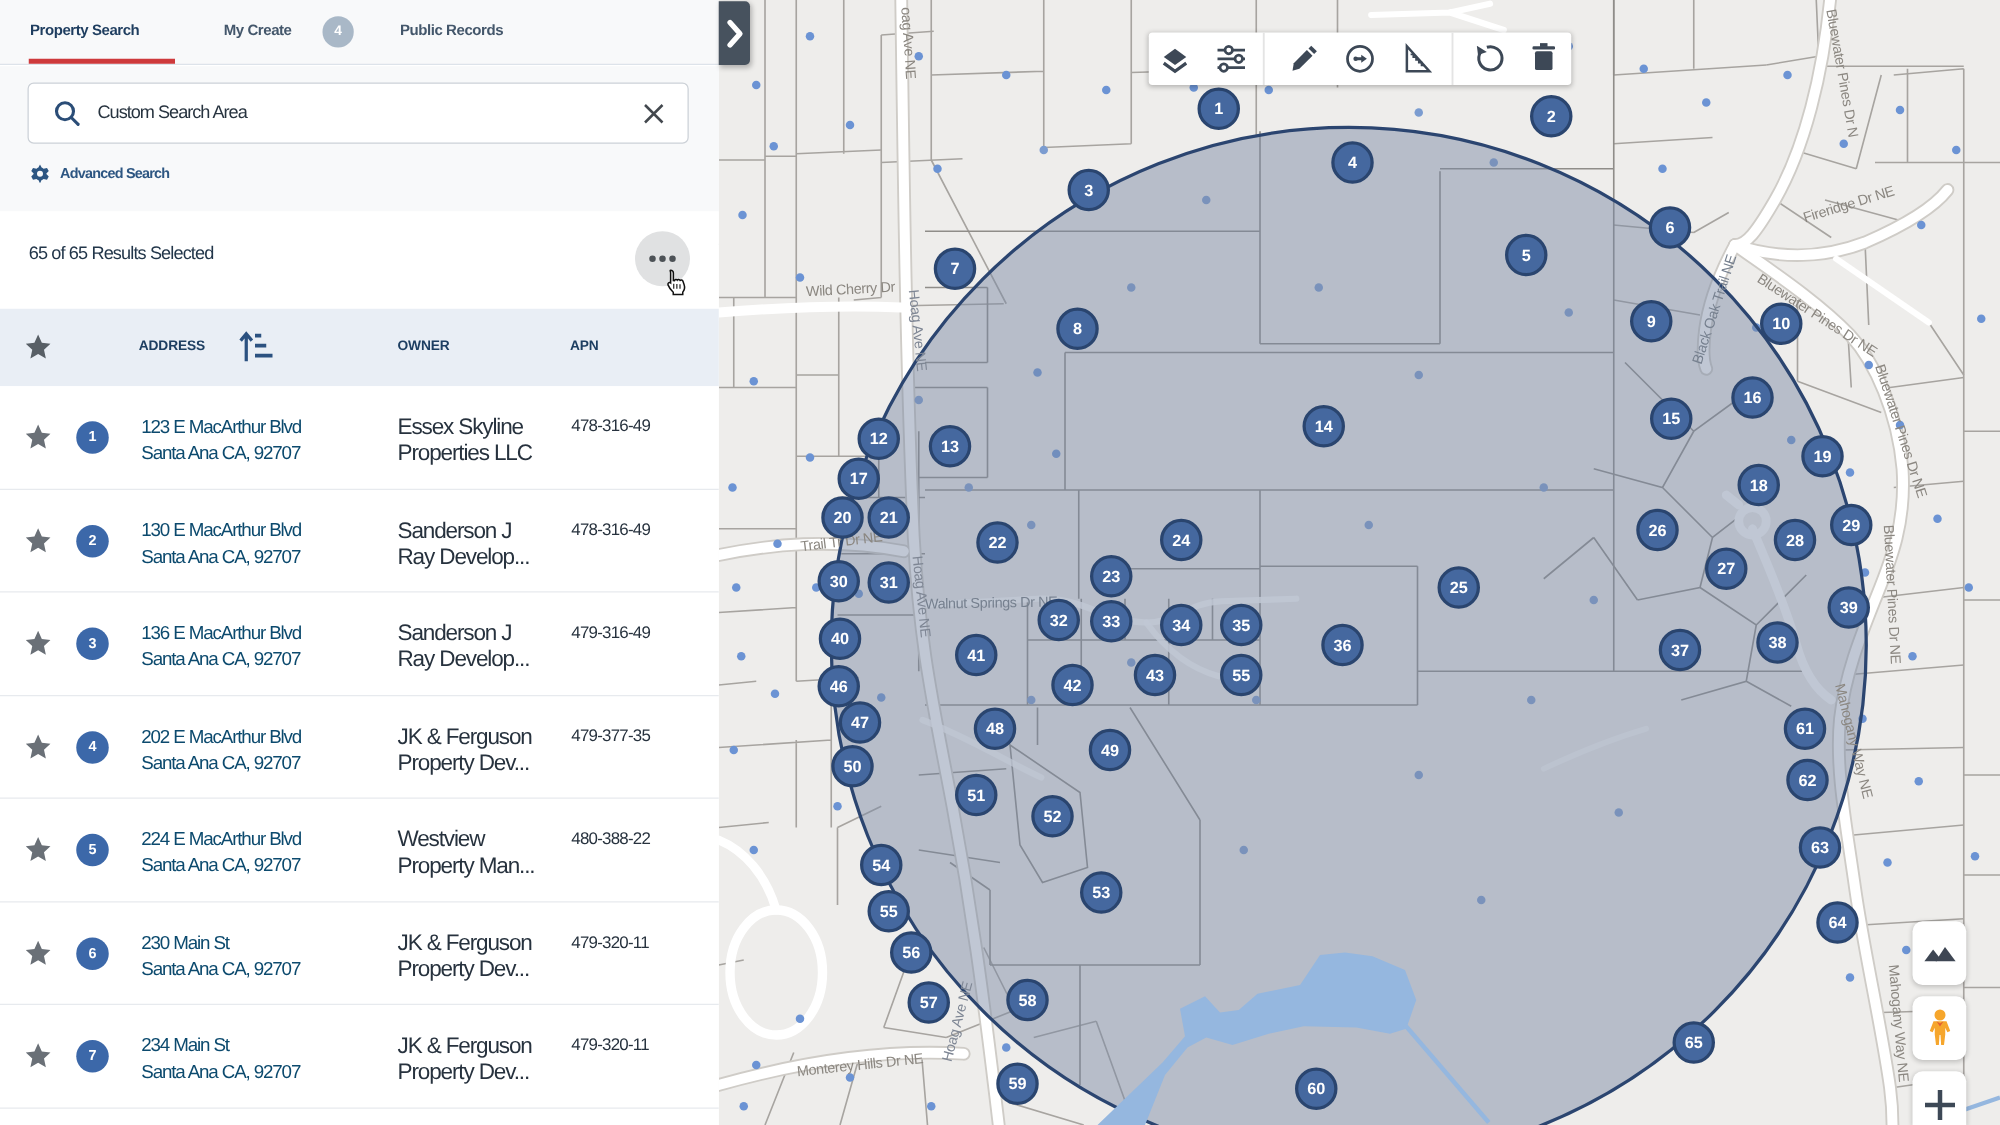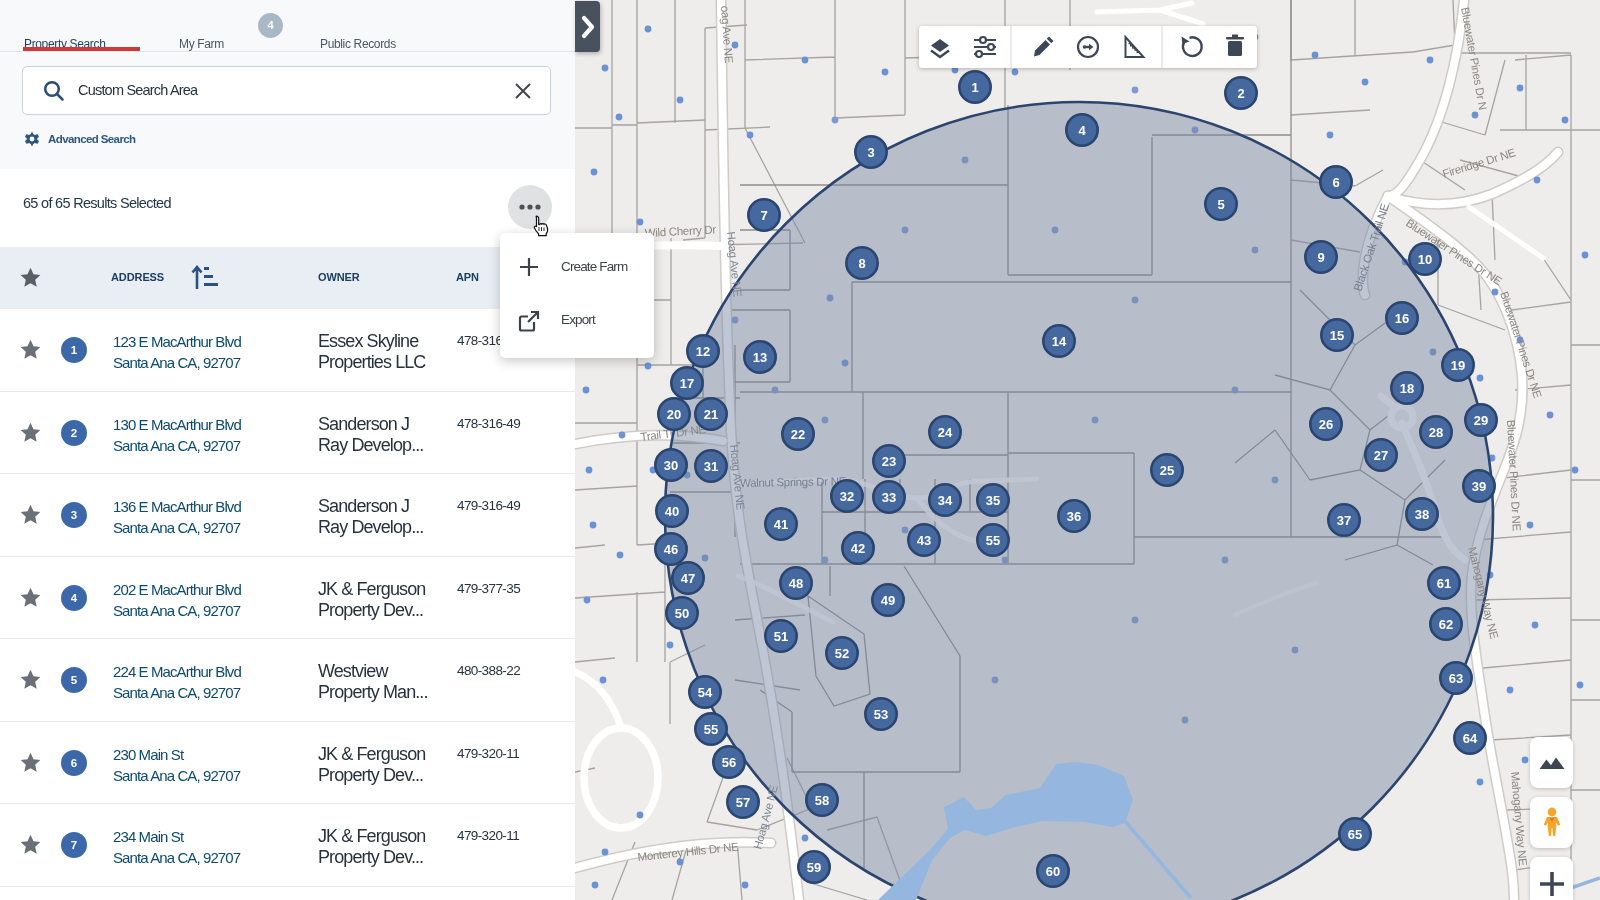--- a/index.html
+++ b/index.html
@@ -1,20 +1,20 @@
 <!DOCTYPE html>
 <html><head><meta charset="utf-8">
 <style>
 * { margin:0; padding:0; box-sizing:border-box; }
 html,body { width:1600px; height:900px; overflow:hidden; font-family:"Liberation Sans",sans-serif; background:#eeedeb; }
 #app { position:relative; width:1600px; height:900px; }
 #mapwrap { position:absolute; left:575px; top:0; width:1025px; height:900px; }
 #panel { position:absolute; left:0; top:0; width:575px; height:900px; background:#fff; z-index:5; }
 #tabs { position:absolute; left:0; top:0; width:575px; height:52px; background:#f8f9fa; border-bottom:1px solid #dde3ea; }
-.tab { position:absolute; top:17px; font-size:12px; font-weight:normal; color:#44576b; letter-spacing:-0.35px;margin-top:20px; }
+.tab { position:absolute; top:17px; font-size:12px; font-weight:bold; color:#44576b; letter-spacing:-0.35px; }
 #tab1 { left:24px; color:#1e3d5f; }
 #tab1u { position:absolute; left:23px; top:47px; width:117px; height:4px; background:#ce3a3c; }
 #tab2 { left:179px; }
 #tab3 { left:320px; }
 #badge { position:absolute; left:258px; top:13px; width:25px; height:25px; border-radius:50%; background:#a9b8c7; color:#fff; font-size:11px; font-weight:bold; text-align:center; line-height:25px; }
 #searcharea { position:absolute; left:0; top:53px; width:575px; height:143px; background:#f8f9fa; border-bottom:1px solid #e4e7ea; }
 #sbox { position:absolute; left:22px; top:13px; width:529px; height:49px; background:#fff; border:1px solid #ccd1d7; border-radius:5px; }
 #stext { position:absolute; left:55px; top:15px; font-size:14.5px; color:#27333f; letter-spacing:-0.8px; }
 #adv { position:absolute; left:48px; top:80px; font-size:11.5px; color:#2d5682; font-weight:bold; letter-spacing:-0.6px; }
 #results { position:absolute; left:0; top:169px; width:575px; height:88px; background:#fff; }
@@ -416,21 +416,21 @@
 <div id="expand">
   <svg width="25" height="51" viewBox="0 0 25 51">
         <path d="M9 17 L17 26 L9 35" stroke="#fff" stroke-width="4.2" fill="none" stroke-linecap="round" stroke-linejoin="round"></path>
       </svg>
 </div>
 
 <div id="panel">
   <div id="tabs">
     <span class="tab" id="tab1">Property Search</span>
     <div id="tab1u"></div>
-    <span class="tab" id="tab2">My Farm</span>
+    <span class="tab" id="tab2">My Create</span>
     <div id="badge">4</div>
     <span class="tab" id="tab3">Public Records</span>
   </div>
   <div id="searcharea">
     <div id="sbox">
       <svg width="22" height="22" viewBox="0 0 22 22" style="position:absolute;left:20px;top:13px;">
             <circle cx="9" cy="9" r="6.8" stroke="#2b4d77" stroke-width="2.5" fill="none"></circle>
             <path d="M14 14 L19.5 19.5" stroke="#2b4d77" stroke-width="2.5" stroke-linecap="round"></path>
           </svg>
       <span id="stext">Custom Search Area</span>
@@ -525,29 +525,18 @@
               <path d="M12 1.7l3.1 6.9 7.2.75-5.4 5 1.55 7.35L12 17.9l-6.45 3.8L7.1 14.35l-5.4-5 7.2-.75z" fill="currentColor"></path>
             </svg></div>
   <div class="rnum">7</div>
   <div class="raddr">234 Main St<br>Santa Ana CA, 92707</div>
   <div class="rowner">JK &amp; Ferguson<br>Property Dev...</div>
   <div class="rapn">479-320-11</div>
 </div>
   </div>
 </div>
 
-<div id="popup">
-  <svg width="24" height="24" viewBox="0 0 24 24" style="position:absolute;left:17px;top:22px;">
-        <path d="M12 3 V21 M3 12 H21" stroke="#3d434a" stroke-width="2.2"></path>
-      </svg>
-  <span class="pitem" style="top:26px;">Create Farm</span>
-  <svg width="24" height="24" viewBox="0 0 24 24" style="position:absolute;left:17px;top:76px;">
-        <path d="M17 13 V20 A1.5 1.5 0 0 1 15.5 21.5 H4.5 A1.5 1.5 0 0 1 3 20 V9 A1.5 1.5 0 0 1 4.5 7.5 H11" stroke="#3d434a" stroke-width="2.2" fill="none"></path>
-        <path d="M14 3 H21 V10 M21 3 L11 13" stroke="#3d434a" stroke-width="2.2" fill="none"></path>
-      </svg>
-  <span class="pitem" style="top:79px;">Export</span>
-</div>
 
 <svg width="20" height="24" viewBox="0 0 20 24" style="position:absolute;left:532px;top:215px;z-index:30;">
   <path d="M4.5 1.2 C5.8 1.2 6.7 2.1 6.7 3.4 L6.7 9.4 L7.6 9.5 C7.9 8.5 9.2 8.3 9.8 9.1 C10.3 8.3 11.6 8.4 12.1 9.3 C12.7 8.7 13.9 8.9 14.3 9.9 L15.3 12.8 C16 14.8 15.4 17.2 14.2 18.7 L14.2 20.6 L6.6 20.6 L6.6 18.8 C5 17.2 3.2 15.1 2.4 12.9 C2 11.7 3.1 10.7 4.2 11.2 L4.5 11.4 L4.5 3.4 C4.5 2.1 3.7 1.2 4.5 1.2 Z" fill="#ffffff" stroke="#111" stroke-width="1.2"></path>
   <path d="M7 12 V16 M9.5 12.2 V16 M12 12.4 V16" stroke="#111" stroke-width="0.9" fill="none"></path>
 </svg>
 
 </div>
 </body></html>

